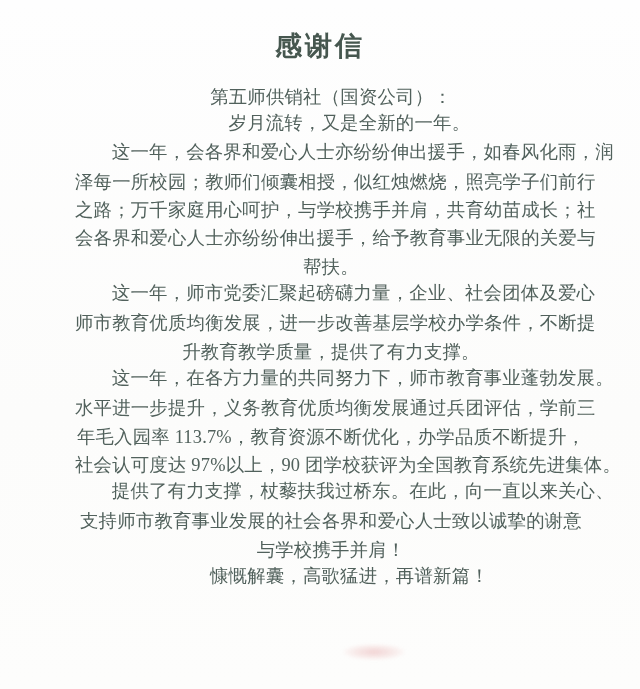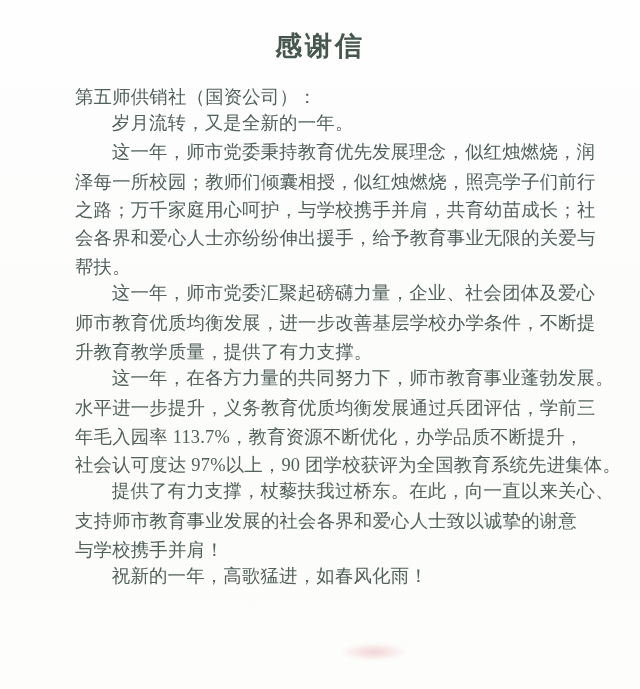--- a/index.html
+++ b/index.html
@@ -36,20 +36,21 @@
     left: 75px;
     width: 512px;
     font-size: 18.4px;
     line-height: 28.3px;
     letter-spacing: 0.2px;
     color: #51615c;
     filter: blur(0.25px);
   }
   .line {
     white-space: nowrap;
+    text-align: center;
   }
   .line.indent {
     text-indent: 2em;
     font-family: Liberation Mono, monospace;
   }
   .smudge {
     position: absolute;
     left: 343px;
     top: 644px;
     width: 62px;
@@ -60,31 +61,31 @@
   }
 </style>
 </head>
 <body>
 
 <div class="page">
   <h1 class="title">感谢信</h1>
   <div class="letter-body" id="letter-body">
       <div class="line">第五师供销社（国资公司）：</div>
       <div class="line indent">岁月流转，又是全新的一年。</div>
-      <div class="line indent">这一年，师市党委秉持教育优先发展理念，似红烛燃烧，润</div>
+      <div class="line indent">这一年，会各界和爱心人士亦纷纷伸出援手，如春风化雨，润</div>
       <div class="line">泽每一所校园；教师们倾囊相授，似红烛燃烧，照亮学子们前行</div>
       <div class="line">之路；万千家庭用心呵护，与学校携手并肩，共育幼苗成长；社</div>
       <div class="line">会各界和爱心人士亦纷纷伸出援手，给予教育事业无限的关爱与</div>
       <div class="line">帮扶。</div>
       <div class="line indent">这一年，师市党委汇聚起磅礴力量，企业、社会团体及爱心</div>
       <div class="line">师市教育优质均衡发展，进一步改善基层学校办学条件，不断提</div>
       <div class="line">升教育教学质量，提供了有力支撑。</div>
       <div class="line indent">这一年，在各方力量的共同努力下，师市教育事业蓬勃发展。</div>
       <div class="line">水平进一步提升，义务教育优质均衡发展通过兵团评估，学前三</div>
       <div class="line">年毛入园率 113.7%，教育资源不断优化，办学品质不断提升，</div>
       <div class="line">社会认可度达 97%以上，90 团学校获评为全国教育系统先进集体。</div>
       <div class="line indent">提供了有力支撑，杖藜扶我过桥东。在此，向一直以来关心、</div>
       <div class="line">支持师市教育事业发展的社会各界和爱心人士致以诚挚的谢意</div>
       <div class="line">与学校携手并肩！</div>
-      <div class="line indent">祝新的一年，高歌猛进，如春风化雨！</div>
+      <div class="line indent">慷慨解囊，高歌猛进，再谱新篇！</div>
     </div>
   <div class="smudge"></div>
 </div>
 
 </body></html>

